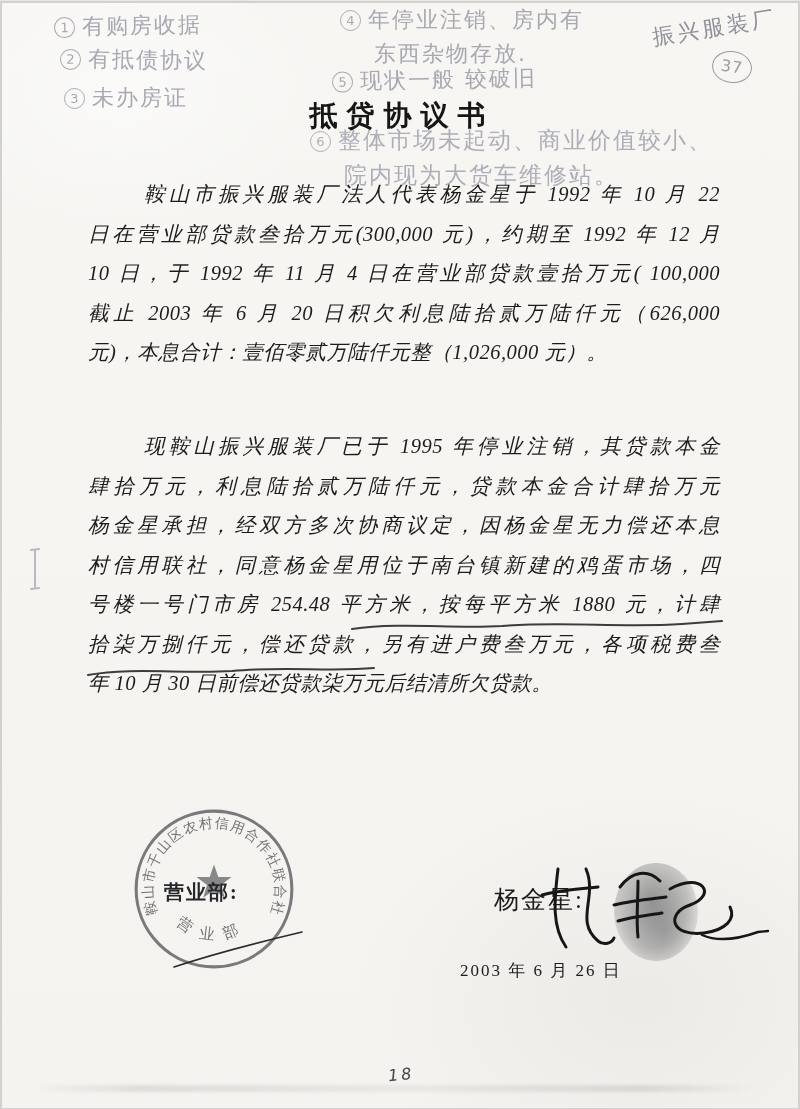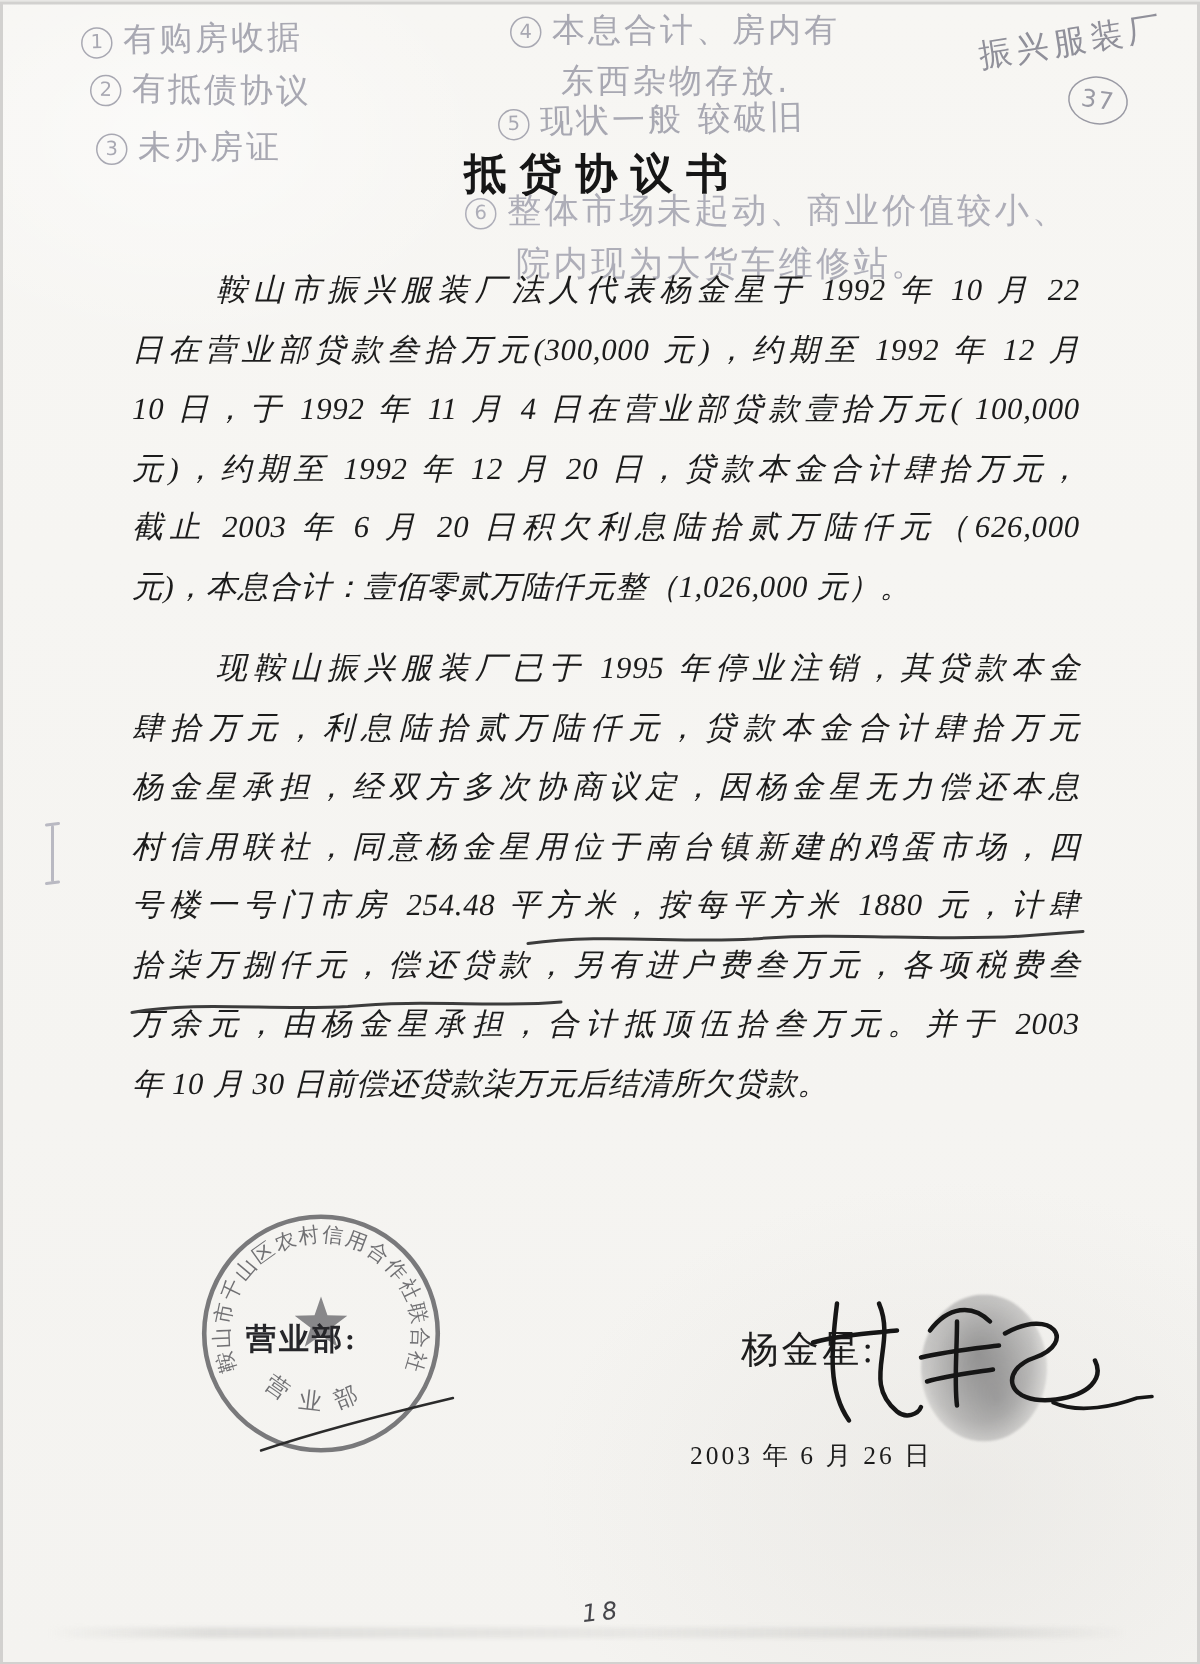--- a/index.html
+++ b/index.html
@@ -85,54 +85,52 @@
     <span class="cnum">1</span><span>有购房收据</span>
   </div>
   <div class="abs pencil" style="left:58px; top:42px; transform:rotate(1deg);">
     <span class="cnum">2</span><span>有抵债协议</span>
   </div>
   <div class="abs pencil" style="left:62px; top:80px;">
     <span class="cnum">3</span><span>未办房证</span>
   </div>
 
   <div class="abs pencil" style="left:338px; top:2px;">
-    <span class="cnum">4</span><span>本息合计、房内有</span>
+    <span class="cnum">4</span><span>年停业注销、房内有</span>
     <span class="l2">东西杂物存放.</span>
   </div>
   <div class="abs pencil" style="left:330px; top:62px; transform:rotate(-1deg);">
     <span class="cnum">5</span><span>现状一般 较破旧</span>
   </div>
 
   <div class="abs factory-note">振兴服装厂</div>
   <div class="abs circ37">37</div>
 
   <div class="abs title">抵贷协议书</div>
 
   <div class="abs pencil" style="left:308px; top:122px; font-size:23px; color:#a8a8b4;">
     <span class="cnum" style="border-color:#a8a8b4;">6</span><span>整体市场未起动、商业价值较小、</span>
     <span class="l2">院内现为大货车维修站。</span>
   </div>
 
   <div class="abs bodyblock" style="top:172px;">
     <div class="bodyline indent">鞍山市振兴服装厂法人代表杨金星于 1992 年 10 月 22</div>
     <div class="bodyline">日在营业部贷款叁拾万元(300,000 元)，约期至 1992 年 12 月</div>
     <div class="bodyline">10 日，于 1992 年 11 月 4 日在营业部贷款壹拾万元( 100,000</div>
-    <div class="bodyline">元)，约期至 1992 年 12 月 20 日，贷款本金合计肆拾万元，</div>
     <div class="bodyline">截止 2003 年 6 月 20 日积欠利息陆拾贰万陆仟元（626,000</div>
     <div class="bodyline end">元)，本息合计：壹佰零贰万陆仟元整（1,026,000 元）。</div>
   </div>
 
   <div class="abs bodyblock" style="top:424px;">
     <div class="bodyline indent">现鞍山振兴服装厂已于 1995 年停业注销，其贷款本金</div>
     <div class="bodyline">肆拾万元，利息陆拾贰万陆仟元，贷款本金合计肆拾万元</div>
     <div class="bodyline">杨金星承担，经双方多次协商议定，因杨金星无力偿还本息</div>
     <div class="bodyline">村信用联社，同意杨金星用位于南台镇新建的鸡蛋市场，四</div>
     <div class="bodyline">号楼一号门市房 254.48 平方米，按每平方米 1880 元，计肆</div>
     <div class="bodyline">拾柒万捌仟元，偿还贷款，另有进户费叁万元，各项税费叁</div>
-    <div class="bodyline">万余元，由杨金星承担，合计抵顶伍拾叁万元。并于 2003</div>
     <div class="bodyline end">年 10 月 30 日前偿还贷款柒万元后结清所欠贷款。</div>
   </div>
 
   <svg class="abs stampsvg" width="168" height="168" viewBox="0 0 164 164">
     <circle cx="82" cy="82" r="76" fill="none" stroke="#5a5a5e" stroke-width="3" opacity=".8"></circle>
     <defs>
       <path id="arcT" d="M 27.6 107.4 A 60 60 0 1 1 136.4 107.4" fill="none"></path>
       <path id="arcB" d="M 40 110 A 52 52 0 0 0 124 110" fill="none"></path>
     </defs>
     <text font-size="13.5" fill="#5a5a5e" opacity=".85" font-family="DejaVu Sans, sans-serif">

